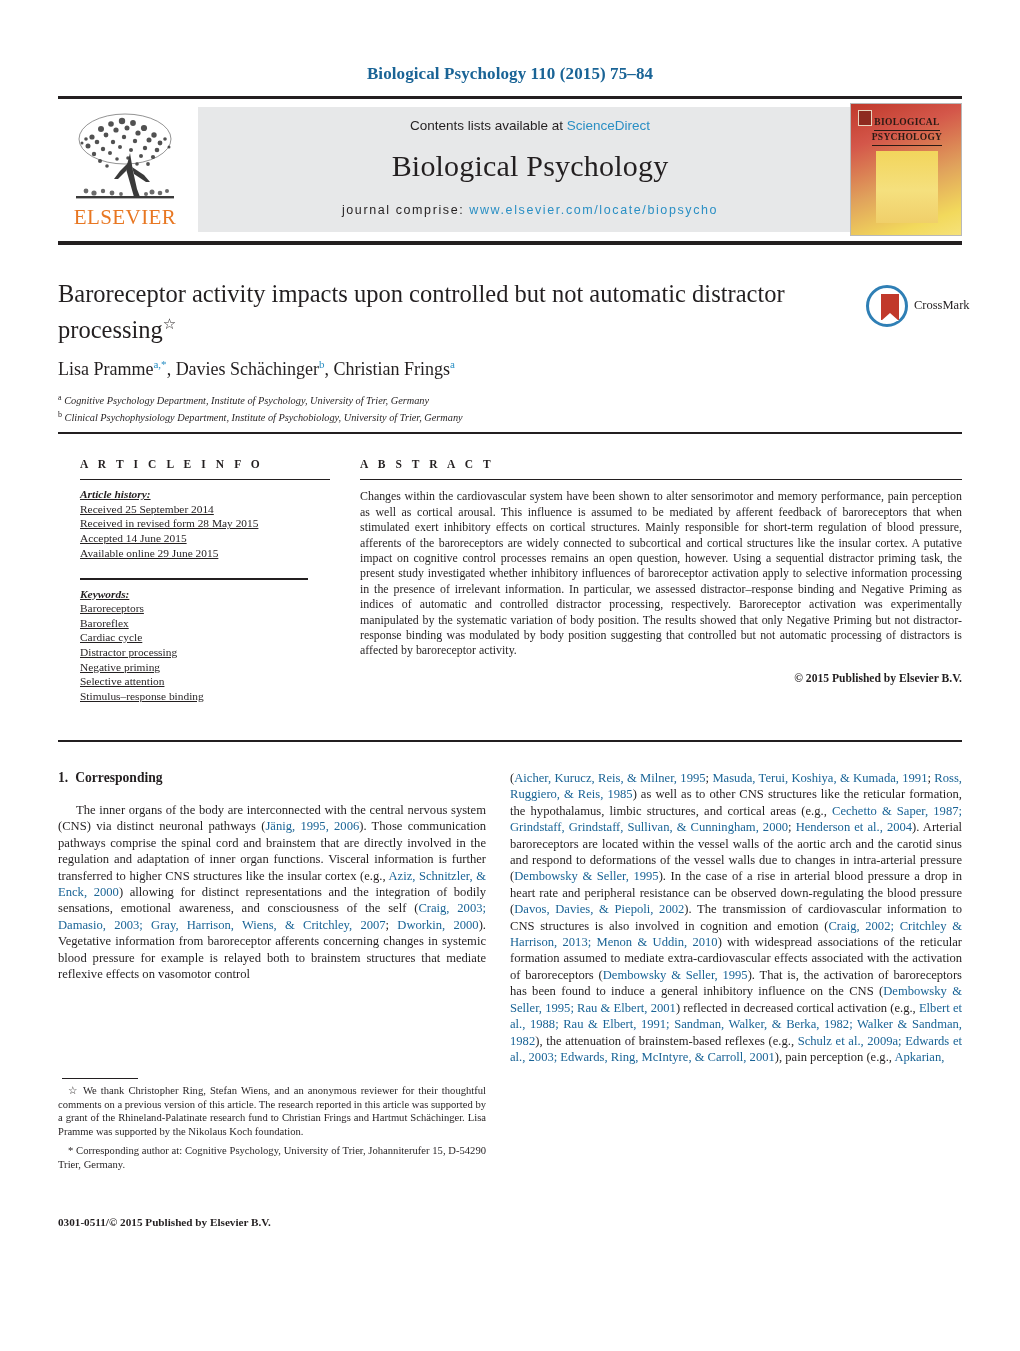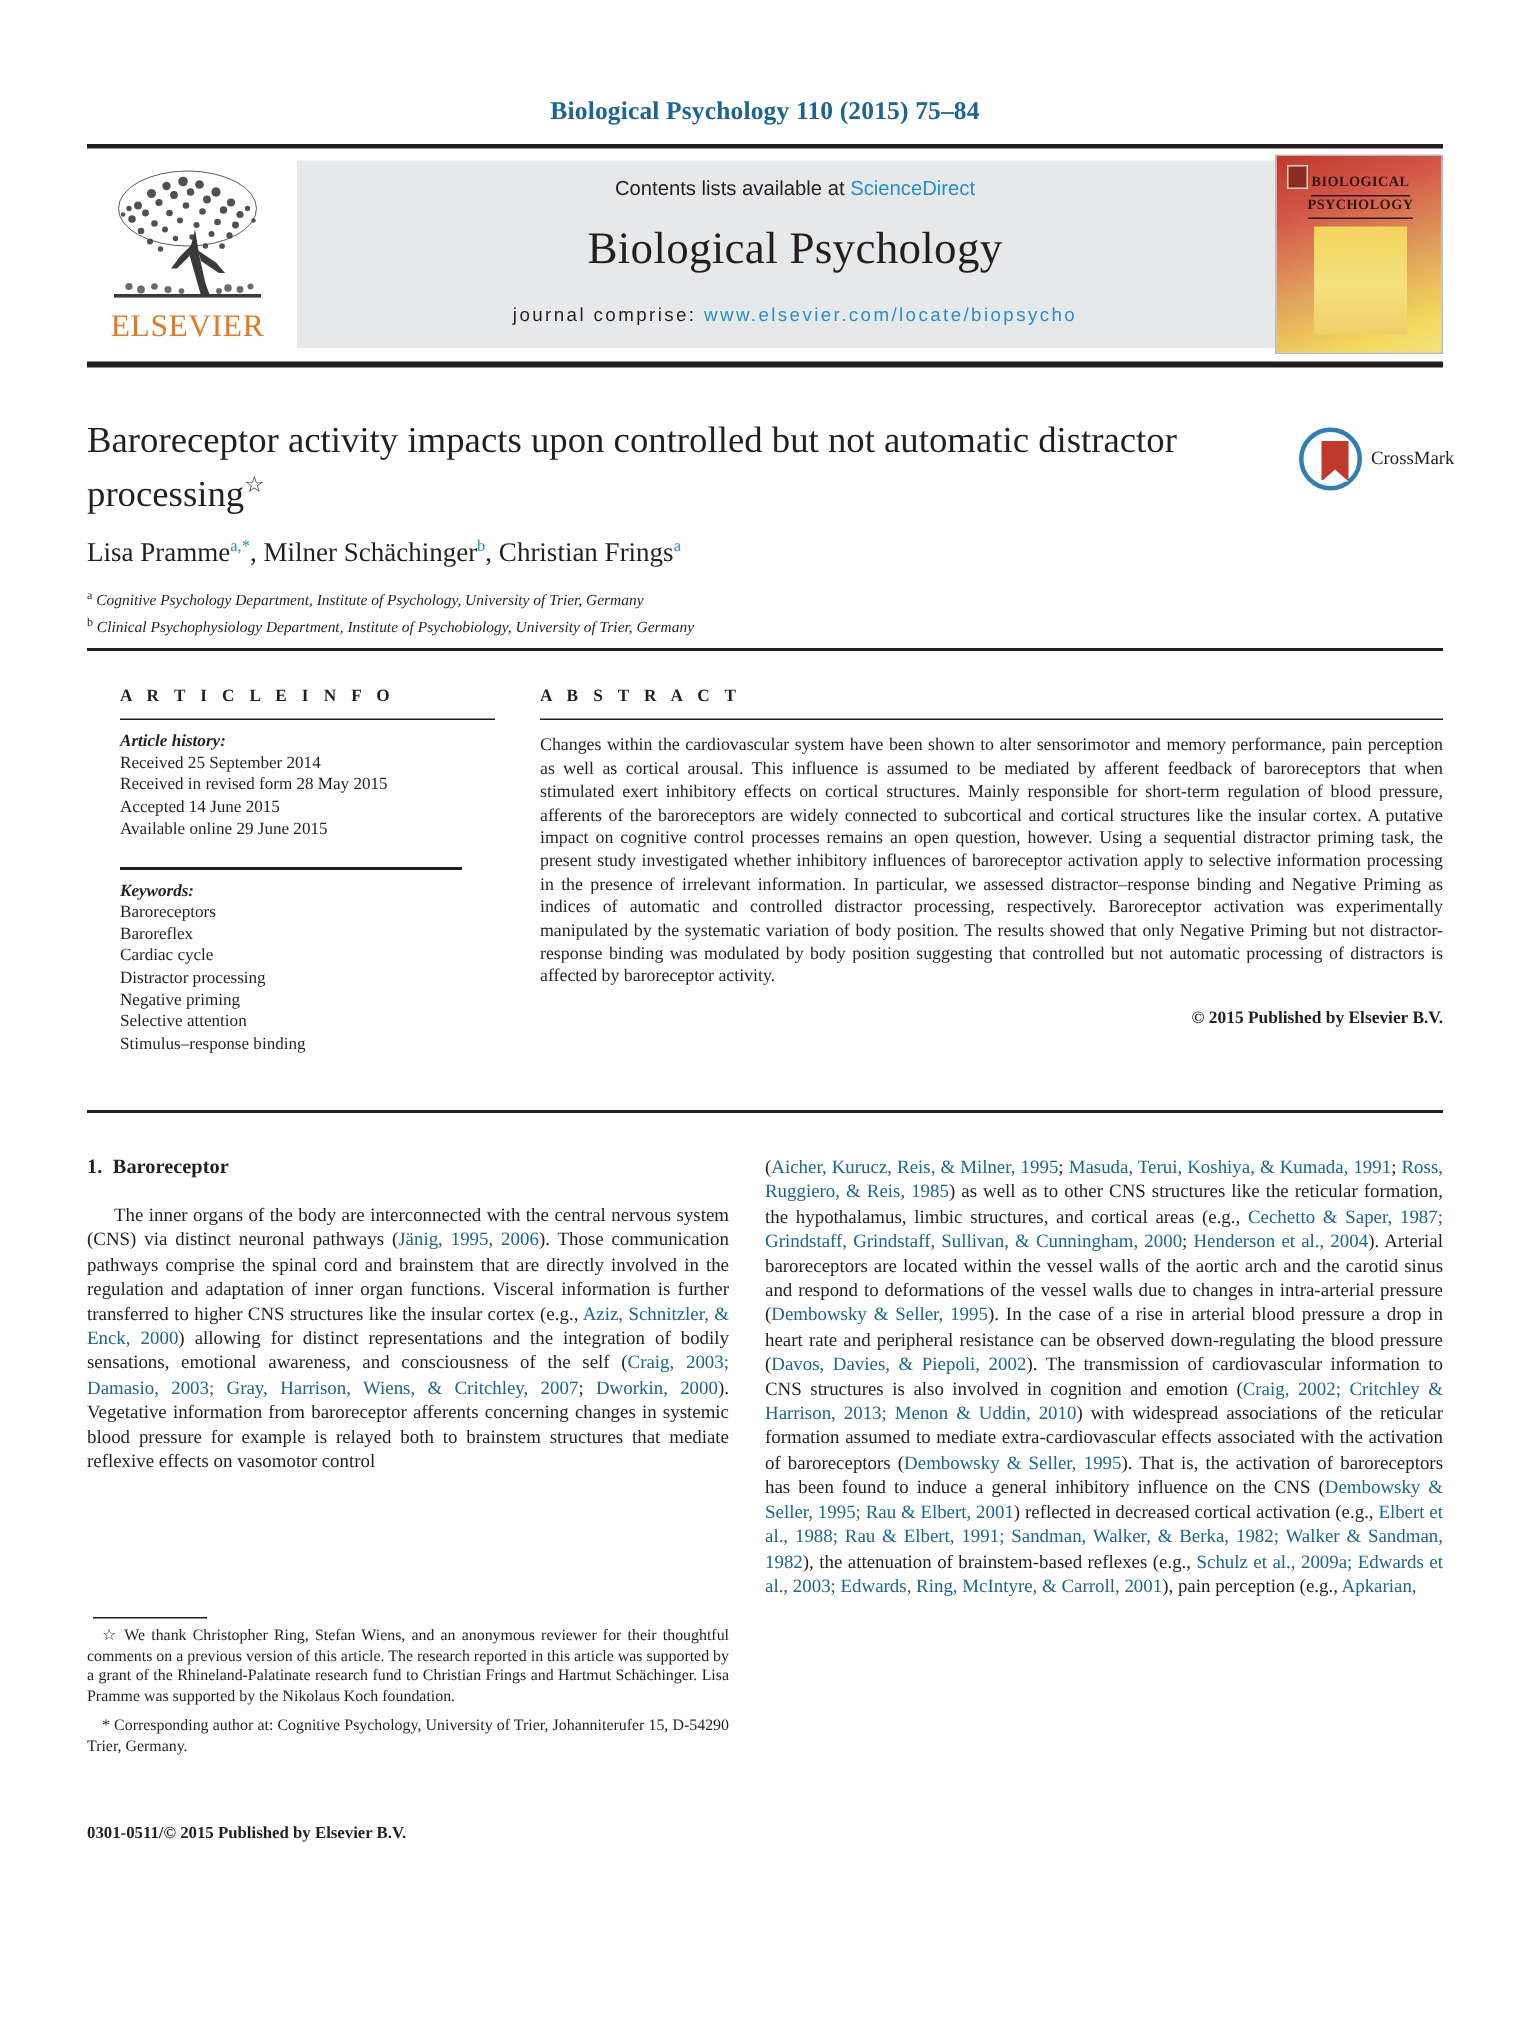--- a/index.html
+++ b/index.html
@@ -268,20 +268,21 @@
     margin-top: 9px;
     height: 1.3px;
     background: #231f20;
   }
   .info-group {
     margin-top: 7px;
     font-family: "Liberation Serif", serif;
     font-size: 11.4px;
     line-height: 14.6px;
     color: #231f20;
+    text-decoration: underline;
   }
   .info-group .lbl {
     font-style: italic;
     font-weight: bold;
   }
   .info-rule-2 {
     margin-top: 18px;
     width: 228px;
     height: 1.3px;
     background: #231f20;
@@ -463,21 +464,21 @@
     </div>
   </div>
 
   <div class="rule-thick-bottom"></div>
 
   <div class="title-block">
     <h1 class="article-title">
       <span>Baroreceptor activity impacts upon controlled but not automatic distractor processing</span><span class="star">☆</span>
     </h1>
     <div class="authors">
-      <span>Lisa Pramme</span><sup>a,*</sup>, <span>Milner Schächinger</span><sup>b</sup>, <span>Christian Frings</span><sup>a</sup>
+      <span>Lisa Pramme</span><sup>a,*</sup>, <span>Davies Schächinger</span><sup>b</sup>, <span>Christian Frings</span><sup>a</sup>
     </div>
     <div class="affil">
       <div><sup>a</sup> <span>Cognitive Psychology Department, Institute of Psychology, University of Trier, Germany</span></div>
       <div><sup>b</sup> <span>Clinical Psychophysiology Department, Institute of Psychobiology, University of Trier, Germany</span></div>
     </div>
   </div>
 
   <div class="crossmark">
     <div class="crossmark-circle">
       <div class="crossmark-inner"></div>
@@ -515,21 +516,21 @@
     <div class="sec-head">A B S T R A C T</div>
     <div class="sec-rule"></div>
     <div class="abstract-body">Changes within the cardiovascular system have been shown to alter sensorimotor and memory performance, pain perception as well as cortical arousal. This influence is assumed to be mediated by afferent feedback of baroreceptors that when stimulated exert inhibitory effects on cortical structures. Mainly responsible for short-term regulation of blood pressure, afferents of the baroreceptors are widely connected to subcortical and cortical structures like the insular cortex. A putative impact on cognitive control processes remains an open question, however. Using a sequential distractor priming task, the present study investigated whether inhibitory influences of baroreceptor activation apply to selective information processing in the presence of irrelevant information. In particular, we assessed distractor–response binding and Negative Priming as indices of automatic and controlled distractor processing, respectively. Baroreceptor activation was experimentally manipulated by the systematic variation of body position. The results showed that only Negative Priming but not distractor-response binding was modulated by body position suggesting that controlled but not automatic processing of distractors is affected by baroreceptor activity.</div>
     <div class="abstract-copy">© 2015 Published by Elsevier B.V.</div>
   </div>
 
   <div class="rule-abs-bottom"></div>
 
   <div class="body-left">
     <div class="h2">
-      <span class="num">1.</span><span>Baroreceptor</span>
+      <span class="num">1.</span><span>Corresponding</span>
     </div>
     <p class="para"><span>The inner organs of the body are interconnected with the central nervous system (CNS) via distinct neuronal pathways (</span><span class="ref">Jänig, 1995, 2006</span><span>). Those communication pathways comprise the spinal cord and brainstem that are directly involved in the regulation and adaptation of inner organ functions. Visceral information is further transferred to higher CNS structures like the insular cortex (e.g., </span><span class="ref">Aziz, Schnitzler, &amp; Enck, 2000</span><span>) allowing for distinct representations and the integration of bodily sensations, emotional awareness, and consciousness of the self (</span><span class="ref">Craig, 2003; Damasio, 2003; Gray, Harrison, Wiens, &amp; Critchley, 2007</span><span>; </span><span class="ref">Dworkin, 2000</span><span>). Vegetative information from baroreceptor afferents concerning changes in systemic blood pressure for example is relayed both to brainstem structures that mediate reflexive effects on vasomotor control</span></p>
   </div>
 
   <div class="body-right">
     <p class="para noindent"><span>(</span><span class="ref">Aicher, Kurucz, Reis, &amp; Milner, 1995</span><span>; </span><span class="ref">Masuda, Terui, Koshiya, &amp; Kumada, 1991</span><span>; </span><span class="ref">Ross, Ruggiero, &amp; Reis, 1985</span><span>) as well as to other CNS structures like the reticular formation, the hypothalamus, limbic structures, and cortical areas (e.g., </span><span class="ref">Cechetto &amp; Saper, 1987; Grindstaff, Grindstaff, Sullivan, &amp; Cunningham, 2000</span><span>; </span><span class="ref">Henderson et al., 2004</span><span>). Arterial baroreceptors are located within the vessel walls of the aortic arch and the carotid sinus and respond to deformations of the vessel walls due to changes in intra-arterial pressure (</span><span class="ref">Dembowsky &amp; Seller, 1995</span><span>). In the case of a rise in arterial blood pressure a drop in heart rate and peripheral resistance can be observed down-regulating the blood pressure (</span><span class="ref">Davos, Davies, &amp; Piepoli, 2002</span><span>). The transmission of cardiovascular information to CNS structures is also involved in cognition and emotion (</span><span class="ref">Craig, 2002; Critchley &amp; Harrison, 2013; Menon &amp; Uddin, 2010</span><span>) with widespread associations of the reticular formation assumed to mediate extra-cardiovascular effects associated with the activation of baroreceptors (</span><span class="ref">Dembowsky &amp; Seller, 1995</span><span>). That is, the activation of baroreceptors has been found to induce a general inhibitory influence on the CNS (</span><span class="ref">Dembowsky &amp; Seller, 1995; Rau &amp; Elbert, 2001</span><span>) reflected in decreased cortical activation (e.g., </span><span class="ref">Elbert et al., 1988; Rau &amp; Elbert, 1991; Sandman, Walker, &amp; Berka, 1982; Walker &amp; Sandman, 1982</span><span>), the attenuation of brainstem-based reflexes (e.g., </span><span class="ref">Schulz et al., 2009a; Edwards et al., 2003; Edwards, Ring, McIntyre, &amp; Carroll, 2001</span><span>), pain perception (e.g., </span><span class="ref">Apkarian,</span></p>
   </div>
 
   <div class="footnote-rule"></div>
   <div class="footnotes">

